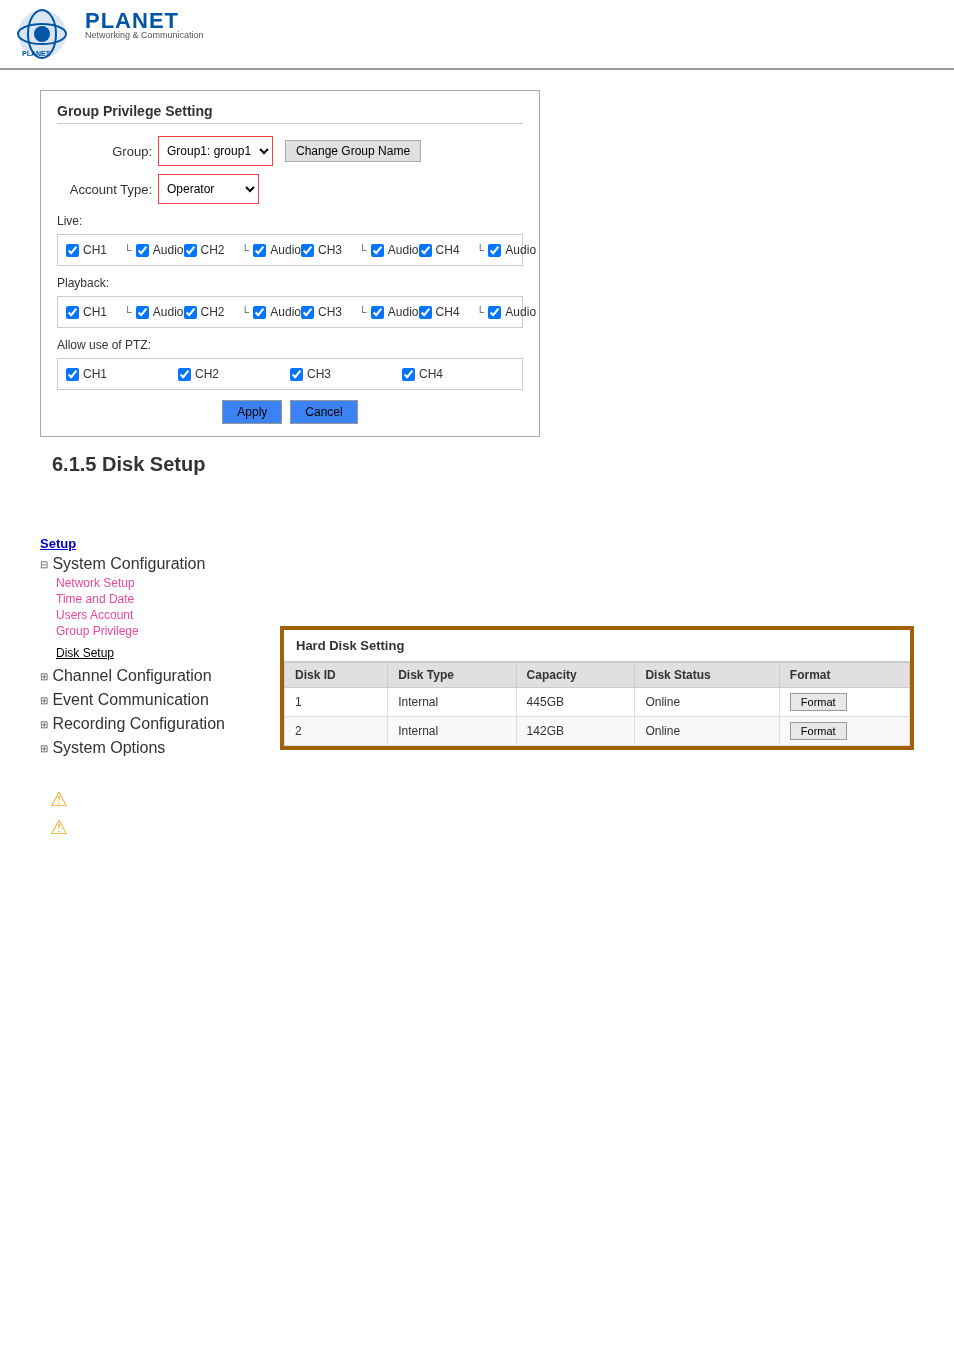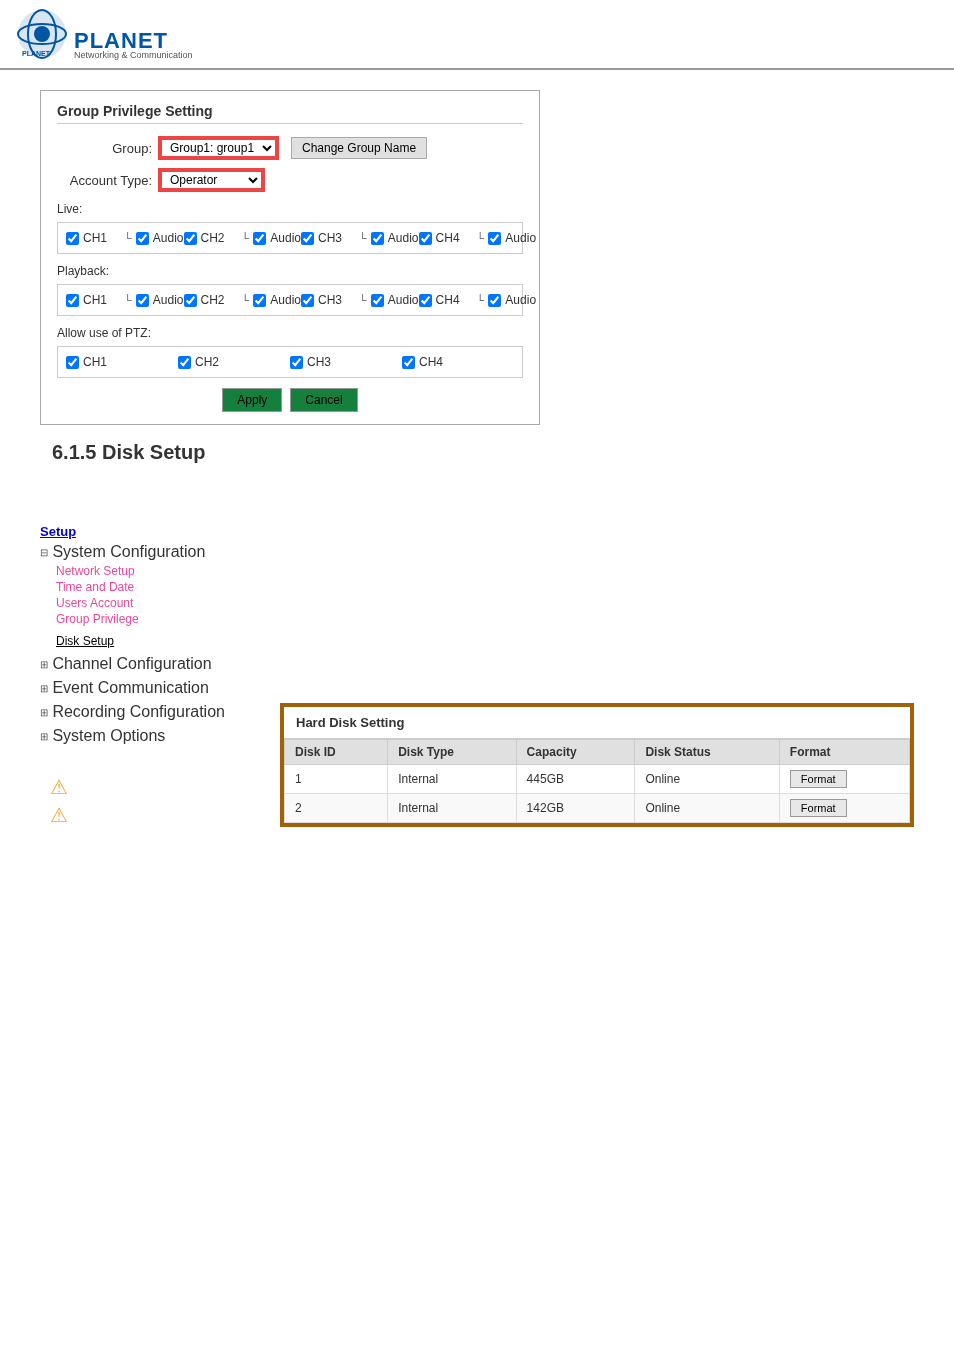--- a/index.html
+++ b/index.html
@@ -14,22 +14,22 @@
     
     .header {
       display: flex;
       align-items: center;
       padding: 8px 16px;
       border-bottom: 2px solid #999;
       background: #fff;
     }
     .logo-area {
       display: flex;
-      align-items: flex-end;
-      gap: 6px;
+      align-items: flex-start;
+      gap: 17px;
     }
     .logo-icon {
       width: 52px;
       height: 52px;
     }
     .logo-text {
       font-size: 22px;
       font-weight: bold;
       color: #0055a5;
       letter-spacing: 1px;
@@ -66,23 +66,23 @@
       align-items: center;
       margin-bottom: 8px;
       gap: 6px;
     }
     .form-label {
       min-width: 95px;
       text-align: right;
       color: #333;
     }
     select.form-select {
-      border: 4px solid #ef4444;
+      border: 1px solid #ef4444;
       background: #fff;
-      padding: 0 4px;
+      padding: 6px 4px;
       font-size: 12px;
       cursor: pointer;
     }
     .change-group-btn {
       background: #e0e0e0;
       border: 1px solid #aaa;
       padding: 3px 10px;
       font-size: 12px;
       cursor: pointer;
       margin-left: 6px;
@@ -132,40 +132,40 @@
     }
 
     
     .button-row {
       display: flex;
       justify-content: center;
       gap: 8px;
       margin-top: 10px;
     }
     .btn {
-      background: #15803d;
+      background: #3b82f6;
       border: 1px solid #999;
       padding: 4px 14px;
       font-size: 12px;
       cursor: pointer;
     }
 
     
     .section-heading {
       font-size: 20px;
       font-weight: bold;
       color: #333;
       margin: 16px 0 60px 12px;
     }
 
     
     .bottom-layout {
       display: flex;
       gap: 0;
-      align-items: flex-end;
+      align-items: center;
       margin-top: 0;
     }
 
     
     .sidebar {
       width: 240px;
       font-size: 12px;
       padding-right: 10px;
     }
     .sidebar-setup-link {

